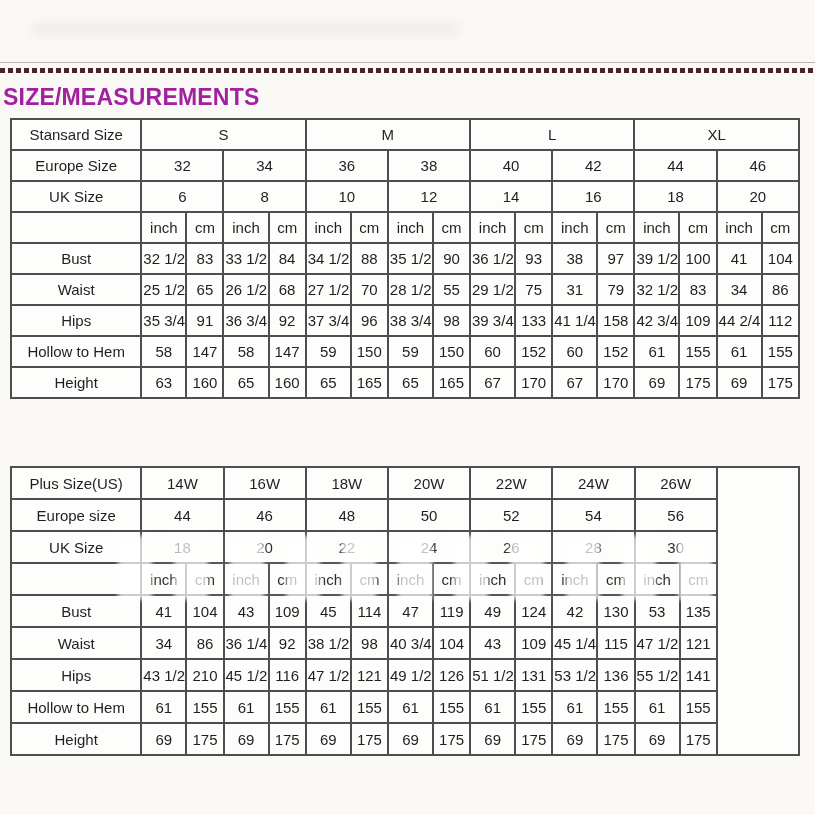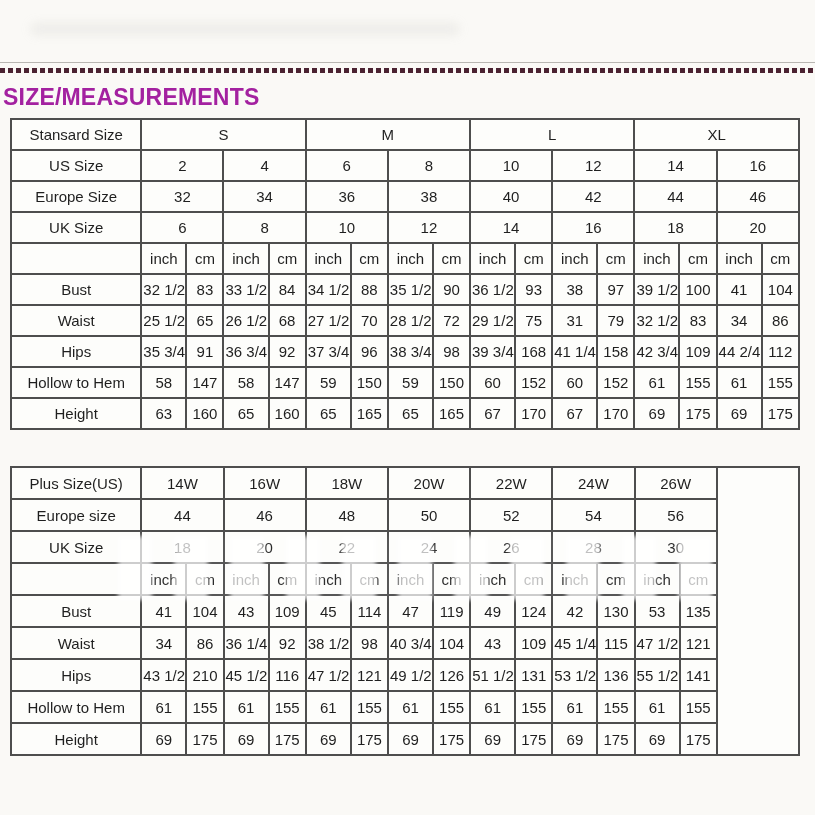--- a/index.html
+++ b/index.html
@@ -58,31 +58,20 @@
       </colgroup>
     <tbody id="t1-body">
         <tr>
           <th class="label-cell bold">Stansard Size</th>
           <th class="group-cell" colspan="4">S</th>
           <th class="group-cell" colspan="4">M</th>
           <th class="group-cell" colspan="4">L</th>
           <th class="group-cell" colspan="4">XL</th>
         </tr>
         <tr>
-          <td class="label-cell bold">US Size</td>
-          <td class="val-cell" colspan="2">2</td>
-          <td class="val-cell" colspan="2">4</td>
-          <td class="val-cell" colspan="2">6</td>
-          <td class="val-cell" colspan="2">8</td>
-          <td class="val-cell" colspan="2">10</td>
-          <td class="val-cell" colspan="2">12</td>
-          <td class="val-cell" colspan="2">14</td>
-          <td class="val-cell" colspan="2">16</td>
-        </tr>
-        <tr>
           <td class="label-cell">Europe Size</td>
           <td class="val-cell" colspan="2">32</td>
           <td class="val-cell" colspan="2">34</td>
           <td class="val-cell" colspan="2">36</td>
           <td class="val-cell" colspan="2">38</td>
           <td class="val-cell" colspan="2">40</td>
           <td class="val-cell" colspan="2">42</td>
           <td class="val-cell" colspan="2">44</td>
           <td class="val-cell" colspan="2">46</td>
         </tr>
@@ -137,42 +126,42 @@
         </tr>
         <tr>
           <td class="label-cell">Waist</td>
           <td class="val-cell">25 1/2</td>
           <td class="val-cell">65</td>
           <td class="val-cell">26 1/2</td>
           <td class="val-cell">68</td>
           <td class="val-cell">27 1/2</td>
           <td class="val-cell">70</td>
           <td class="val-cell">28 1/2</td>
-          <td class="val-cell">72</td>
+          <td class="val-cell">55</td>
           <td class="val-cell">29 1/2</td>
           <td class="val-cell">75</td>
           <td class="val-cell">31</td>
           <td class="val-cell">79</td>
           <td class="val-cell">32 1/2</td>
           <td class="val-cell">83</td>
           <td class="val-cell">34</td>
           <td class="val-cell">86</td>
         </tr>
         <tr>
           <td class="label-cell">Hips</td>
           <td class="val-cell">35 3/4</td>
           <td class="val-cell">91</td>
           <td class="val-cell">36 3/4</td>
           <td class="val-cell">92</td>
           <td class="val-cell">37 3/4</td>
           <td class="val-cell">96</td>
           <td class="val-cell">38 3/4</td>
           <td class="val-cell">98</td>
           <td class="val-cell">39 3/4</td>
-          <td class="val-cell">168</td>
+          <td class="val-cell">133</td>
           <td class="val-cell">41 1/4</td>
           <td class="val-cell">158</td>
           <td class="val-cell">42 3/4</td>
           <td class="val-cell">109</td>
           <td class="val-cell">44 2/4</td>
           <td class="val-cell">112</td>
         </tr>
         <tr>
           <td class="label-cell">Hollow to Hem</td>
           <td class="val-cell">58</td>

